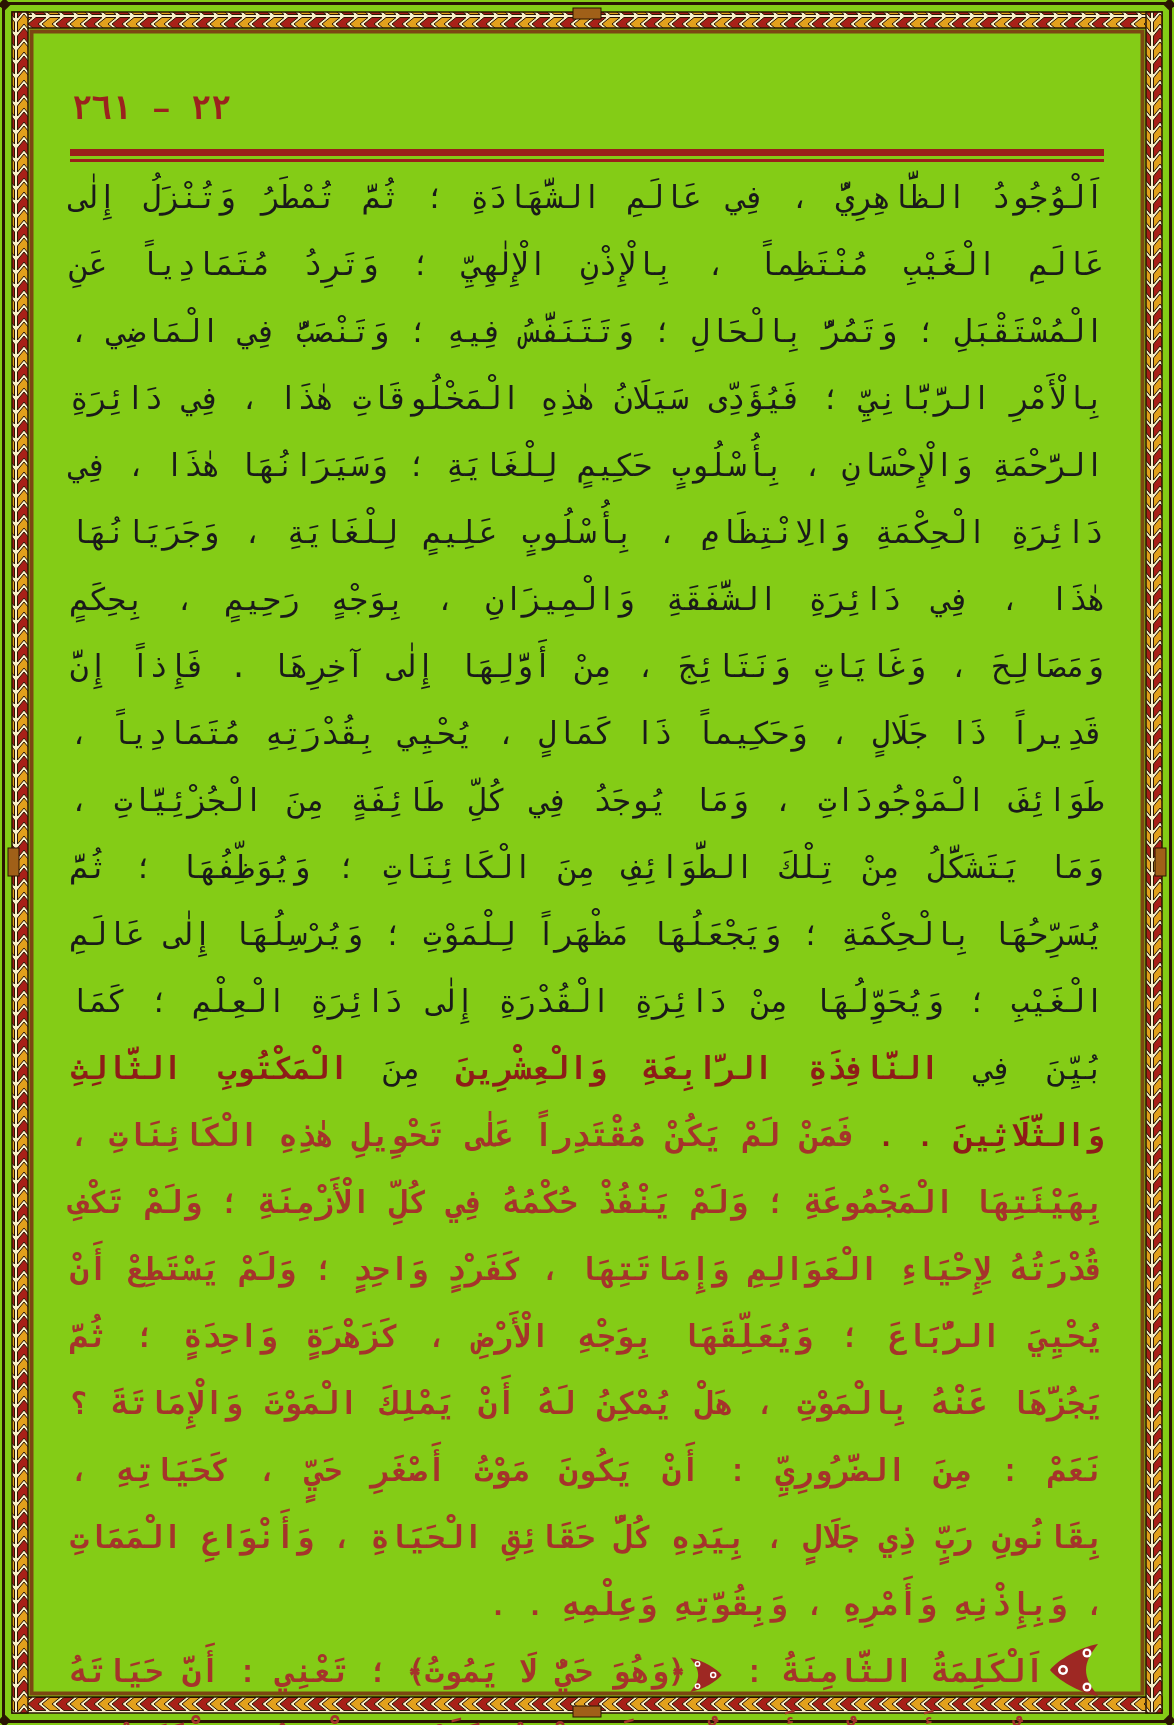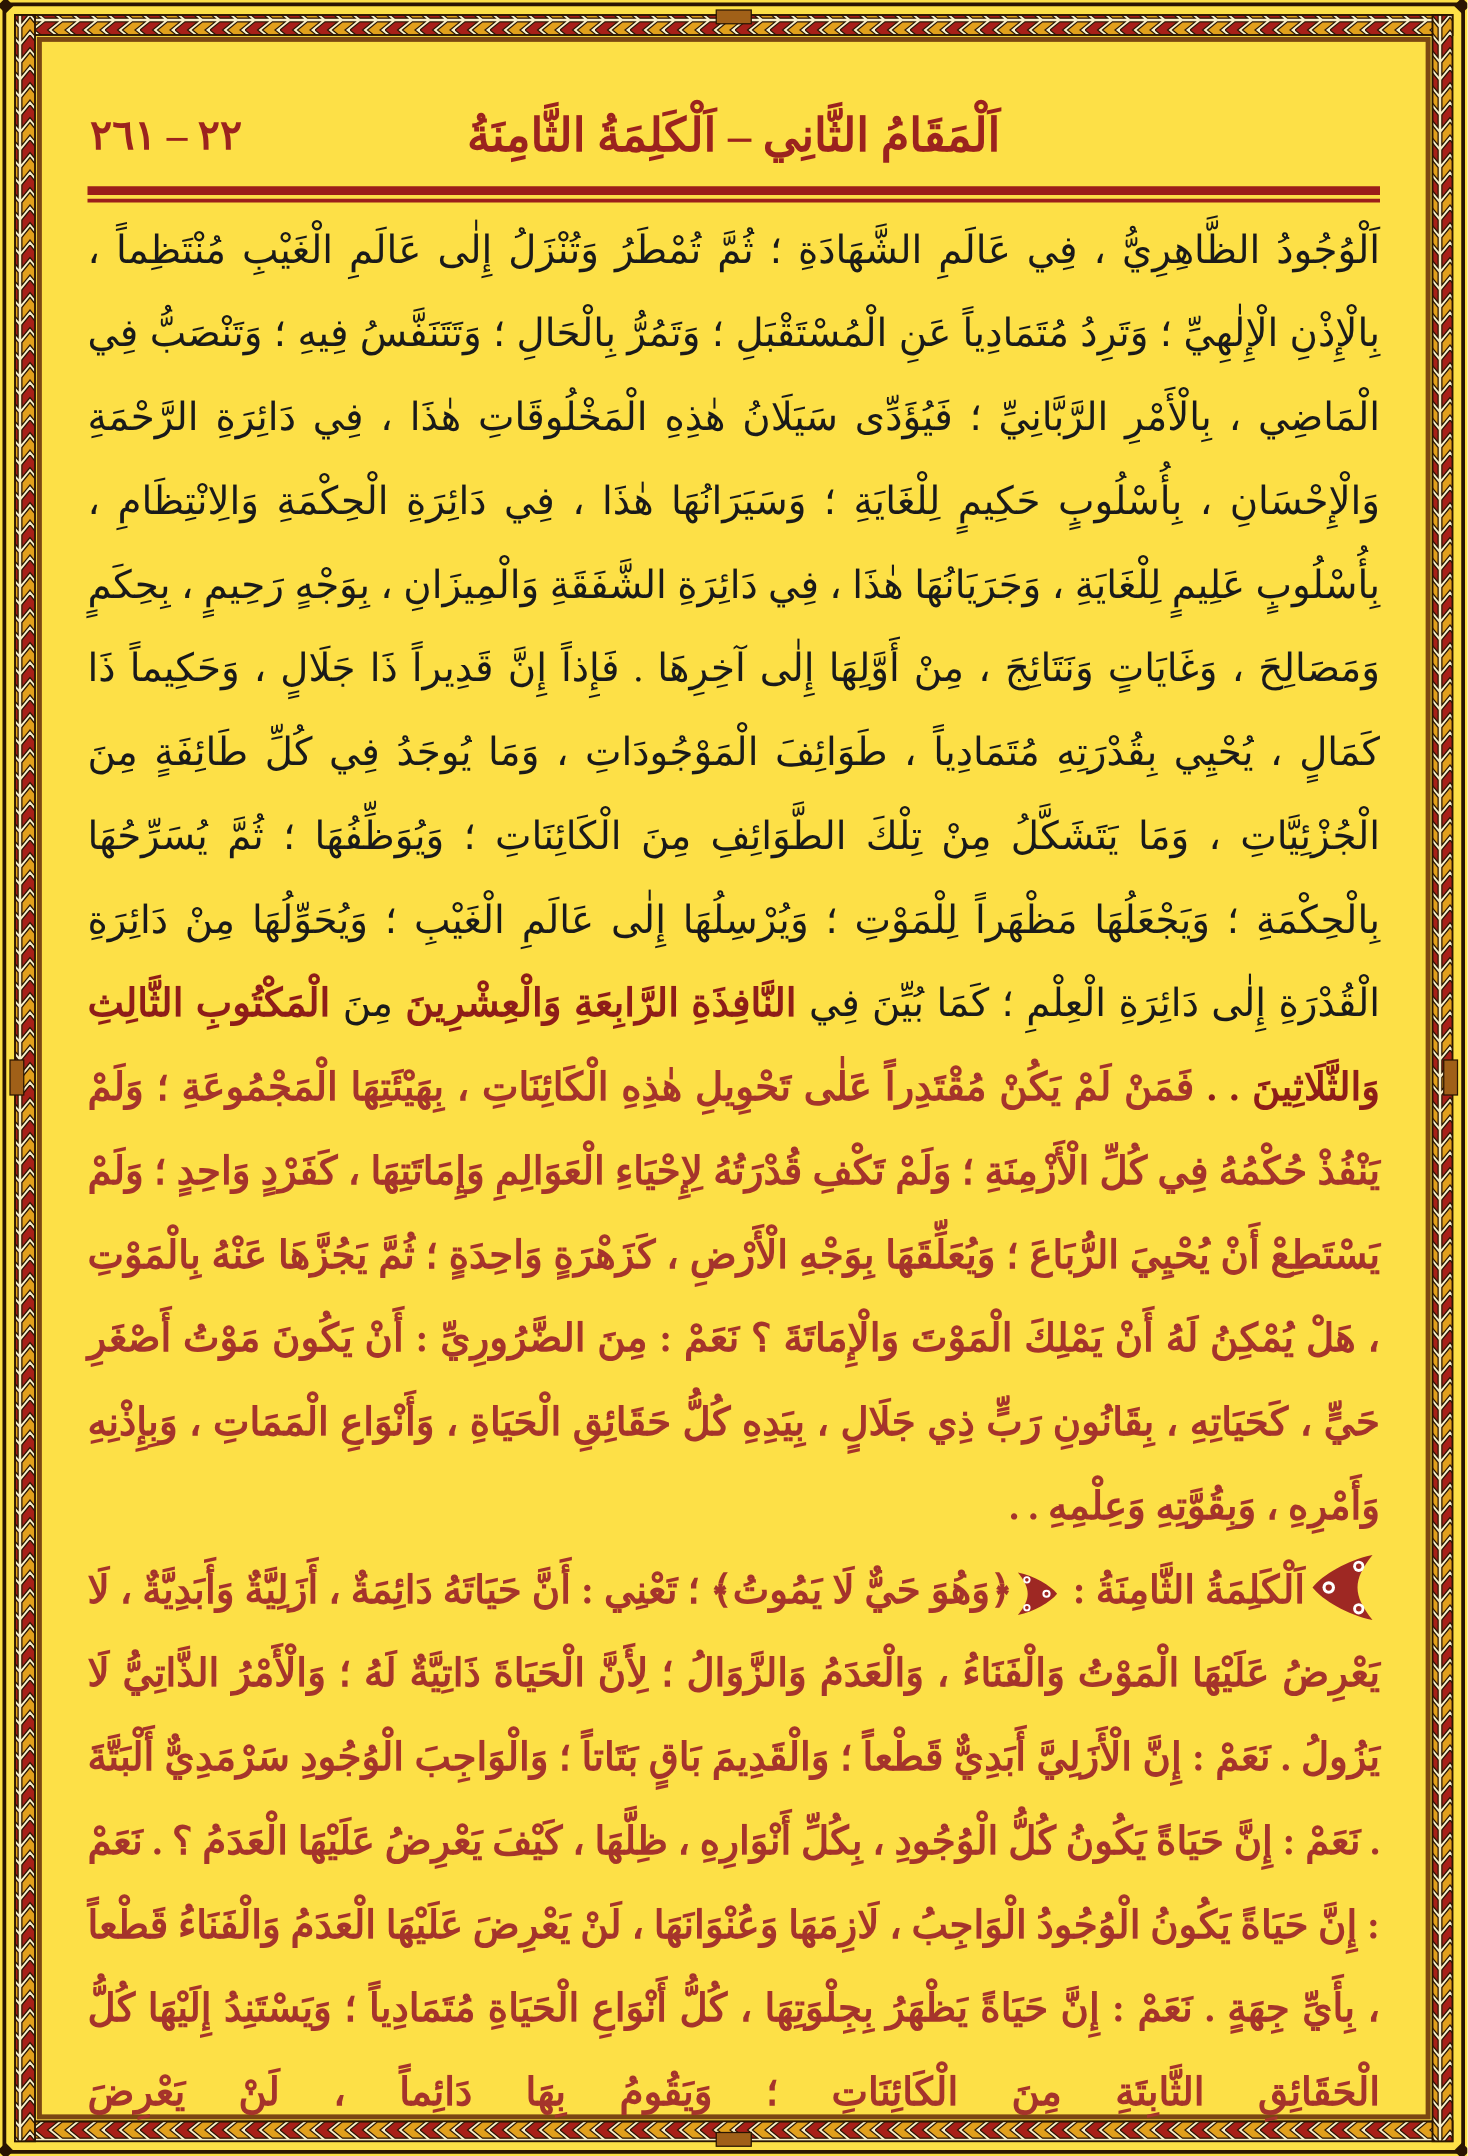--- a/index.html
+++ b/index.html
@@ -1,21 +1,21 @@
 <!DOCTYPE html>
 <html lang="ar" dir="rtl"><head>
 <meta charset="utf-8">
 <style>
   html,body{margin:0;padding:0;background:#ffffff;}
   .page{
     position:relative;
     width:1174px;height:1725px;
-    background:#fde047;
+    background:#84cc16;
     overflow:hidden;
-    font-family:Liberation Serif, serif;
+    font-family:Liberation Mono, monospace;
     direction:rtl;
   }
   .border-svg{position:absolute;top:0;left:0;z-index:0;}
   .content{position:absolute;inset:0;z-index:1;}
   .page-number{
     position:absolute;left:72px;top:88px;
     font-size:33px;font-weight:bold;color:#9B231E;
     direction:rtl;letter-spacing:2px;
   }
   .page-title{
@@ -76,21 +76,20 @@
     <rect x="0" y="0" width="9" height="9" fill="#2A1502" transform="rotate(45 4.5 4.5)"></rect>
     <rect x="1165" y="0" width="9" height="9" fill="#2A1502" transform="rotate(45 1169.5 4.5)"></rect>
     <rect x="0" y="1716" width="9" height="9" fill="#2A1502" transform="rotate(45 4.5 1720.5)"></rect>
     <rect x="1165" y="1716" width="9" height="9" fill="#2A1502" transform="rotate(45 1169.5 1720.5)"></rect>
   </svg>
 
   <div class="content">
 
     <div class="page-number">٢٢ – ٢٦١</div>
 
-    <div class="page-title">اَلْمَقَامُ الثَّانِي – اَلْكَلِمَةُ الثَّامِنَةُ</div>
 
     <div class="header-divider">
       <div class="bar-thick"></div>
       <div class="bar-thin"></div>
     </div>
 
     <div class="body-text">
 
       <p class="para-a"><span class="c-black">اَلْوُجُودُ الظَّاهِرِيُّ ، فِي عَالَمِ الشَّهَادَةِ ؛ ثُمَّ تُمْطَرُ وَتُنْزَلُ إِلٰى عَالَمِ الْغَيْبِ مُنْتَظِماً ، بِالْإِذْنِ الْإِلٰهِيِّ ؛ وَتَرِدُ مُتَمَادِياً عَنِ الْمُسْتَقْبَلِ ؛ وَتَمُرُّ بِالْحَالِ ؛ وَتَتَنَفَّسُ فِيهِ ؛ وَتَنْصَبُّ فِي الْمَاضِي ، بِالْأَمْرِ الرَّبَّانِيِّ ؛ فَيُؤَدِّى سَيَلَانُ هٰذِهِ الْمَخْلُوقَاتِ هٰذَا ، فِي دَائِرَةِ الرَّحْمَةِ وَالْإِحْسَانِ ، بِأُسْلُوبٍ حَكِيمٍ لِلْغَايَةِ ؛ وَسَيَرَانُهَا هٰذَا ، فِي دَائِرَةِ الْحِكْمَةِ وَالِانْتِظَامِ ، بِأُسْلُوبٍ عَلِيمٍ لِلْغَايَةِ ، وَجَرَيَانُهَا هٰذَا ، فِي دَائِرَةِ الشَّفَقَةِ وَالْمِيزَانِ ، بِوَجْهٍ رَحِيمٍ ، بِحِكَمٍ وَمَصَالِحَ ، وَغَايَاتٍ وَنَتَائِجَ ، مِنْ أَوَّلِهَا إِلٰى آخِرِهَا . فَإِذاً إِنَّ قَدِيراً ذَا جَلَالٍ ، وَحَكِيماً ذَا كَمَالٍ ، يُحْيِي بِقُدْرَتِهِ مُتَمَادِياً ، طَوَائِفَ الْمَوْجُودَاتِ ، وَمَا يُوجَدُ فِي كُلِّ طَائِفَةٍ مِنَ الْجُزْئِيَّاتِ ، وَمَا يَتَشَكَّلُ مِنْ تِلْكَ الطَّوَائِفِ مِنَ الْكَائِنَاتِ ؛ وَيُوَظِّفُهَا ؛ ثُمَّ يُسَرِّحُهَا بِالْحِكْمَةِ ؛ وَيَجْعَلُهَا مَظْهَراً لِلْمَوْتِ ؛ وَيُرْسِلُهَا إِلٰى عَالَمِ الْغَيْبِ ؛ وَيُحَوِّلُهَا مِنْ دَائِرَةِ الْقُدْرَةِ إِلٰى دَائِرَةِ الْعِلْمِ ؛ كَمَا بُيِّنَ فِي </span><span class="c-ref">النَّافِذَةِ الرَّابِعَةِ وَالْعِشْرِينَ</span><span class="c-black"> مِنَ </span><span class="c-ref">الْمَكْتُوبِ الثَّالِثِ وَالثَّلَاثِينَ . . </span><span class="c-red">فَمَنْ لَمْ يَكُنْ مُقْتَدِراً عَلٰى تَحْوِيلِ هٰذِهِ الْكَائِنَاتِ ، بِهَيْئَتِهَا الْمَجْمُوعَةِ ؛ وَلَمْ يَنْفُذْ حُكْمُهُ فِي كُلِّ الْأَزْمِنَةِ ؛ وَلَمْ تَكْفِ قُدْرَتُهُ لِإِحْيَاءِ الْعَوَالِمِ وَإِمَاتَتِهَا ، كَفَرْدٍ وَاحِدٍ ؛ وَلَمْ يَسْتَطِعْ أَنْ يُحْيِيَ الرُّبَاعَ ؛ وَيُعَلِّقَهَا بِوَجْهِ الْأَرْضِ ، كَزَهْرَةٍ وَاحِدَةٍ ؛ ثُمَّ يَجُزَّهَا عَنْهُ بِالْمَوْتِ ، هَلْ يُمْكِنُ لَهُ أَنْ يَمْلِكَ الْمَوْتَ وَالْإِمَاتَةَ ؟ نَعَمْ : مِنَ الضَّرُورِيِّ : أَنْ يَكُونَ مَوْتُ أَصْغَرِ حَيٍّ ، كَحَيَاتِهِ ، بِقَانُونِ رَبٍّ ذِي جَلَالٍ ، بِيَدِهِ كُلُّ حَقَائِقِ الْحَيَاةِ ، وَأَنْوَاعِ الْمَمَاتِ ، وَبِإِذْنِهِ وَأَمْرِهِ ، وَبِقُوَّتِهِ وَعِلْمِهِ . .</span></p>
 

